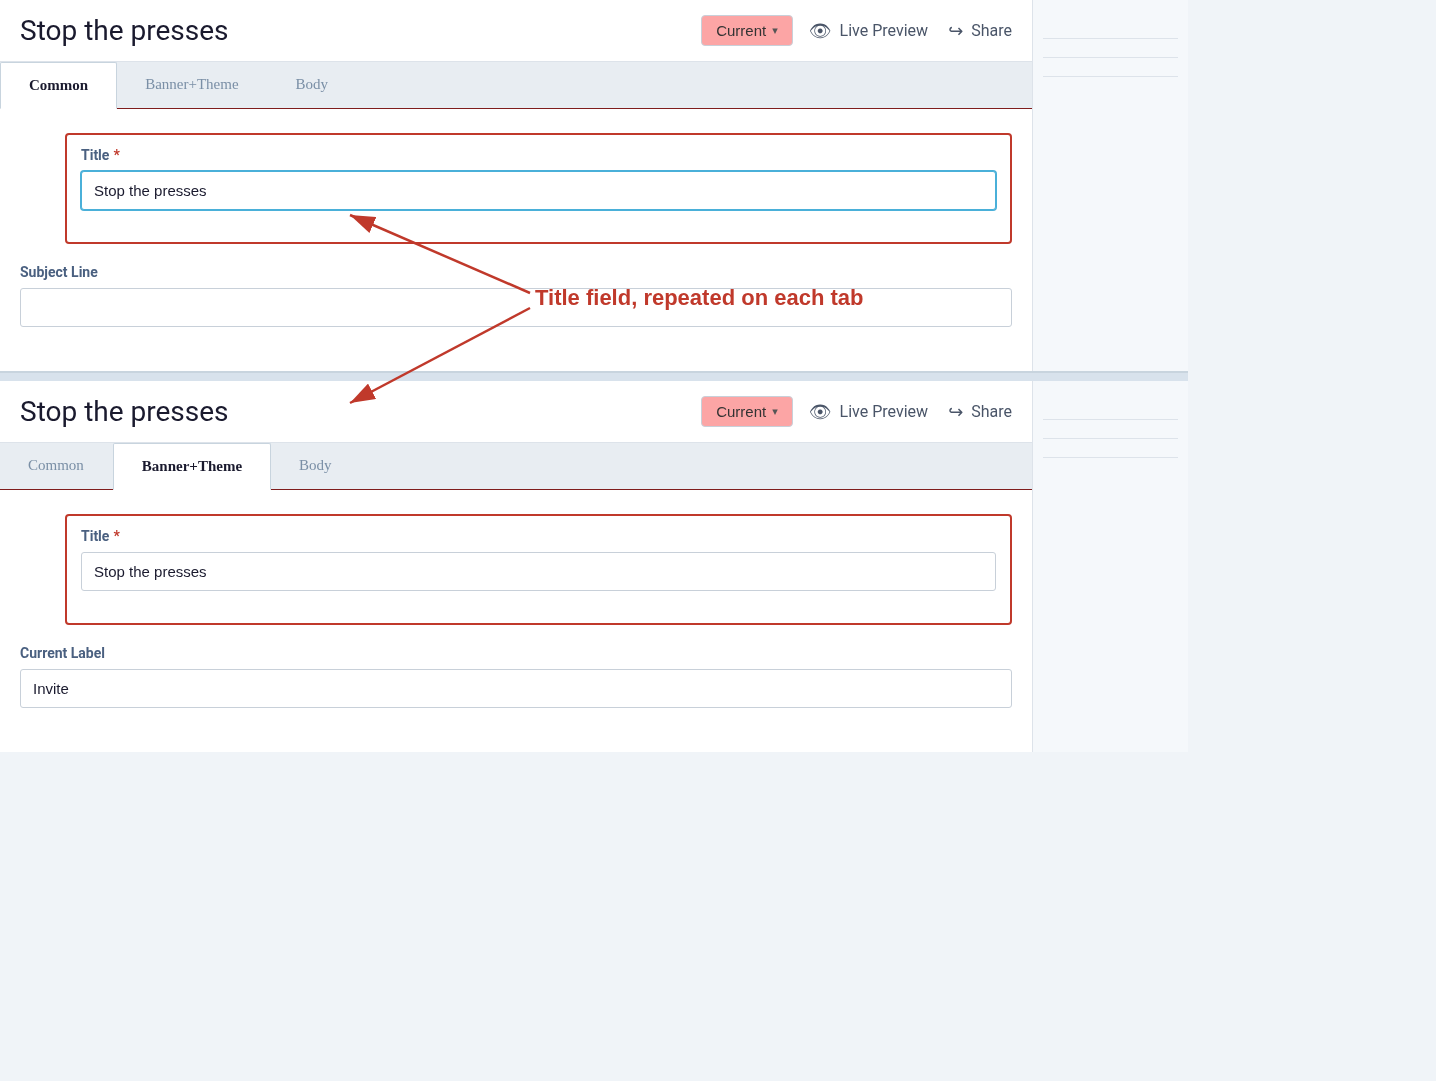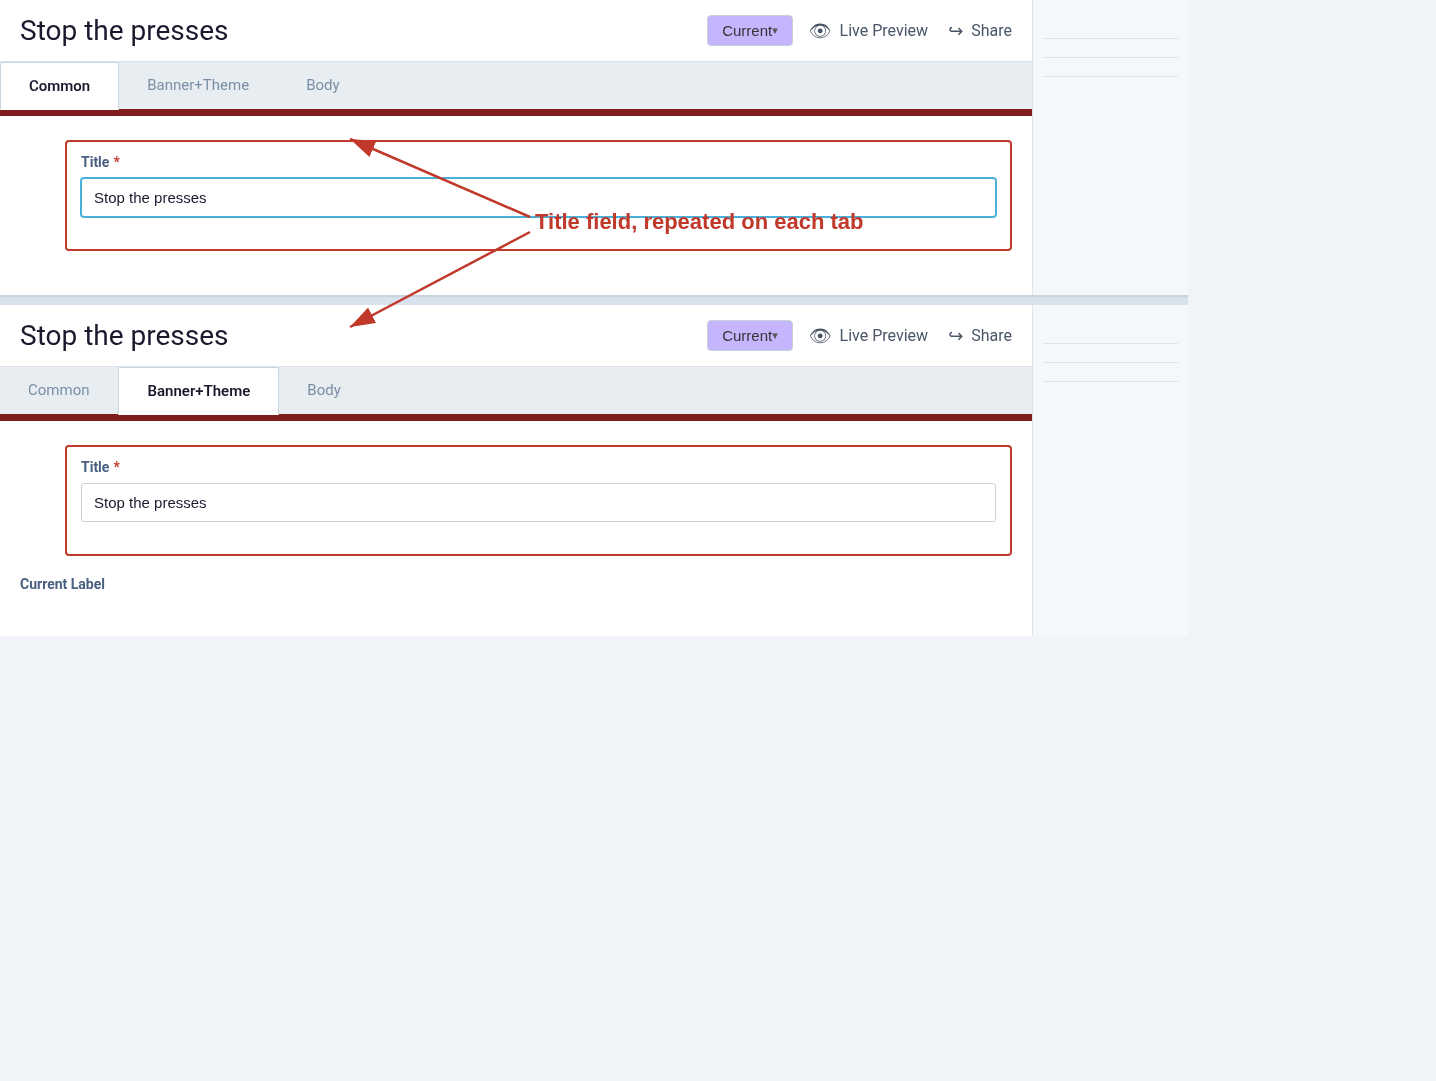--- a/index.html
+++ b/index.html
@@ -24,26 +24,27 @@
     .panel-title {
       font-size: 28px;
       font-weight: 400;
       color: #1a1a2e;
       flex: 1;
     }
 
     .current-btn {
       display: flex;
       align-items: center;
+      gap: 6px;
       border: 1px solid #c8d0d9;
       border-radius: 4px;
       padding: 6px 14px;
       font-size: 15px;
       color: #333;
-      background: #c4b5fd;
+      background: #fca5a5;
       cursor: pointer;
     }
 
     .current-btn .chevron {
       font-size: 11px;
       color: #555;
     }
 
     .header-actions {
       display: flex;
@@ -69,21 +70,22 @@
       font-size: 16px;
       color: #4a5568;
       cursor: pointer;
     }
 
     
     .tabs-bar {
       display: flex;
       background: #e8edf2;
       padding: 0 0 0 0;
-      border-bottom: 7px solid #7f1d1d;
+      border-bottom: 1px solid #7f1d1d;
+      font-family: Liberation Serif, serif;
     }
 
     .tab {
       padding: 14px 28px;
       font-size: 15px;
       color: #7a8fa6;
       cursor: pointer;
       border-right: 1px solid transparent;
       user-select: none;
     }
@@ -242,20 +244,26 @@
         <div class="annotation-box">
           <div class="field-group">
             <div class="field-label">
               <span>Title</span>
               <span class="required-star">*</span>
             </div>
             <input class="field-input focused" type="text" value="Stop the presses" style="">
           </div>
         </div>
 
+        <div class="field-group">
+          <div class="field-label">
+            <span>Subject Line</span>
+          </div>
+          <input class="field-input" type="text" value="" style="">
+        </div>
 
       </div>
     </div>
 
     <div class="side-right">
       <div class="side-right-line"></div>
       <div class="side-right-line"></div>
       <div class="side-right-line"></div>
     </div>
   </div>
@@ -325,20 +333,21 @@
               <span class="required-star">*</span>
             </div>
             <input class="field-input" type="text" value="Stop the presses" style="">
           </div>
         </div>
 
         <div class="field-group">
           <div class="field-label">
             <span>Current Label</span>
           </div>
+          <input class="field-input" type="text" value="Invite" style="">
         </div>
 
       </div>
     </div>
 
     <div class="side-right">
       <div class="side-right-line"></div>
       <div class="side-right-line"></div>
       <div class="side-right-line"></div>
     </div>

